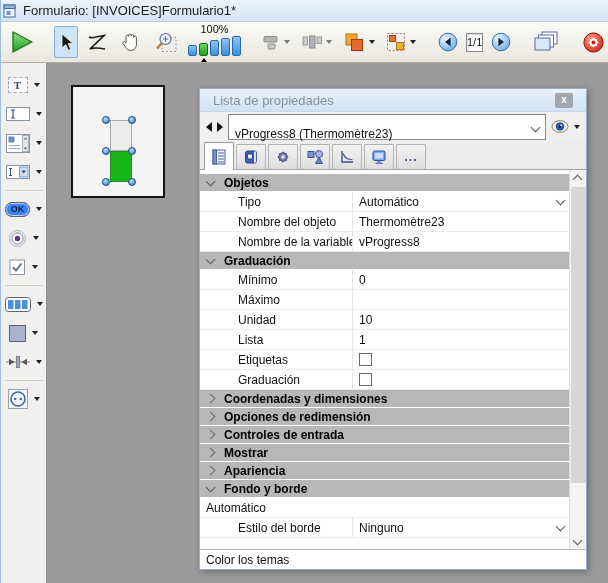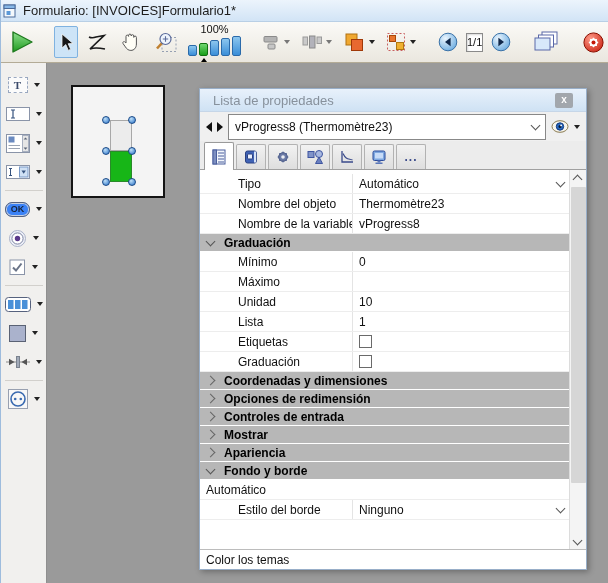--- a/index.html
+++ b/index.html
@@ -56,21 +56,21 @@
   border:1px solid #98aec8;box-shadow:2px 2px 6px rgba(0,0,0,.3)}
 .ptitle{height:23px;background:linear-gradient(#e8f1fb,#cfe2f4);border-bottom:1px solid #c6d6e8;
   display:flex;align-items:center;padding:0 13px}
 .ptitle .ptext{flex:1;font-size:13px;color:#87919c}
 .pclose{width:18px;height:15px;background:#a2a7ad;border-radius:2px;color:#fff;font-size:10px;font-weight:bold;
   display:flex;align-items:center;justify-content:center;line-height:1}
 .selrow{height:29px;display:flex;align-items:center;padding:0 6px;gap:5px}
 .navtri{width:0;height:0;border-top:5px solid transparent;border-bottom:5px solid transparent}
 .navtri.left{border-right:6px solid #111}
 .navtri.right{border-left:6px solid #111}
-.combo{flex:1;height:21px;background:#fff;border:1px solid #888;display:flex;align-items:center;
+.combo{flex:1;height:21px;background:#fff;border:1px solid #888;display:flex;align-items:flex-start;
   padding:12px 6px;font-size:12px;color:#111}
 .combo .spacer{flex:1}
 .chev{width:7px;height:7px;border-right:1.6px solid #555;border-bottom:1.6px solid #555;display:inline-block;transform:rotate(45deg)}
 .chev.right{transform:rotate(-45deg);border-color:#666}
 .chev.up{transform:rotate(-135deg)}
 .eyebtn{display:flex;align-items:center;gap:2px}
 .tabbar{height:29px;background:#ececec;border-bottom:1px solid #a0a0a0;display:flex;align-items:flex-end;padding-left:4px}
 .tab{width:30px;height:25px;margin-right:2px;border:1px solid #b2b2b2;border-bottom:none;border-radius:2px 2px 0 0;
   background:linear-gradient(#f2f2f2,#dedede);display:flex;align-items:center;justify-content:center}
 .tab.sel{background:#fff;height:28px;margin-bottom:-1px;border-color:#9a9a9a}
@@ -418,20 +418,24 @@
         </svg>
     </div>
     <div class="tab">
       <span class="dots">...</span>
     </div>
   </div>
 
   <div class="gridwrap">
     <div class="gridinner">
 
+      <div class="sec">
+        <span class="chev"></span>
+        <span>Objetos</span>
+      </div>
 
       <div class="row">
         <div class="lab">Tipo</div>
         <div class="val">
           <span class="vtext">Automático</span>
           <span class="chev" style="margin-top:-3px"></span>
         </div>
       </div>
 
       <div class="row">

